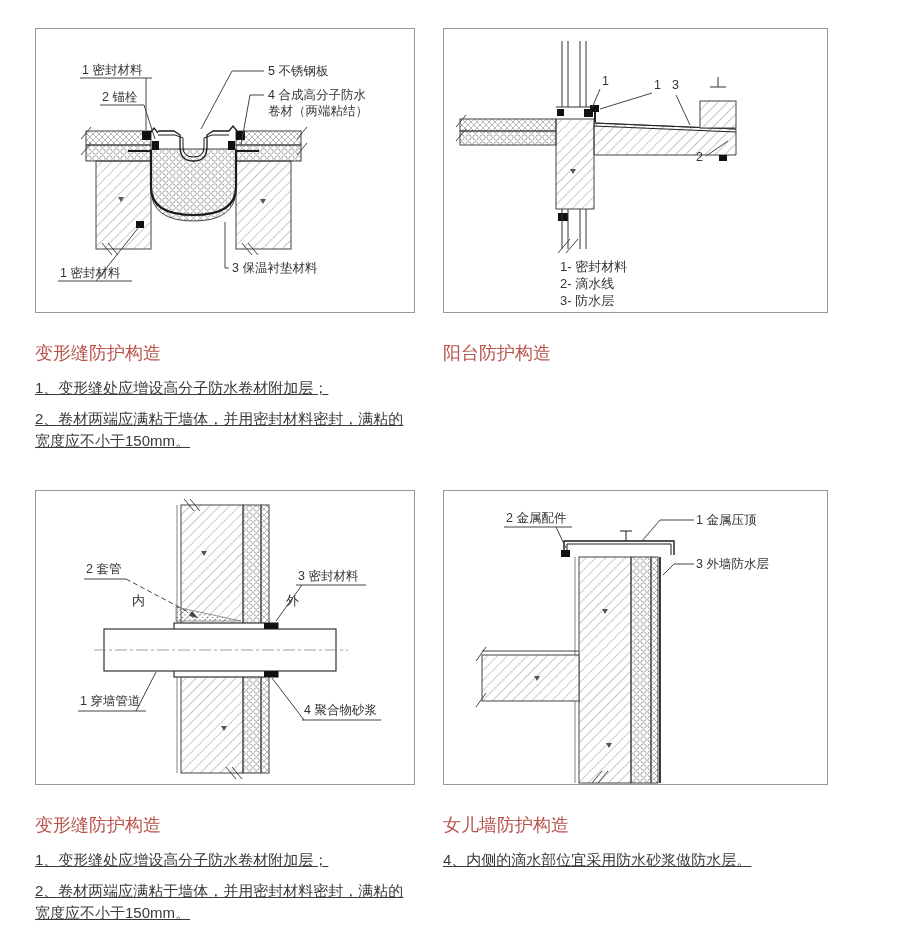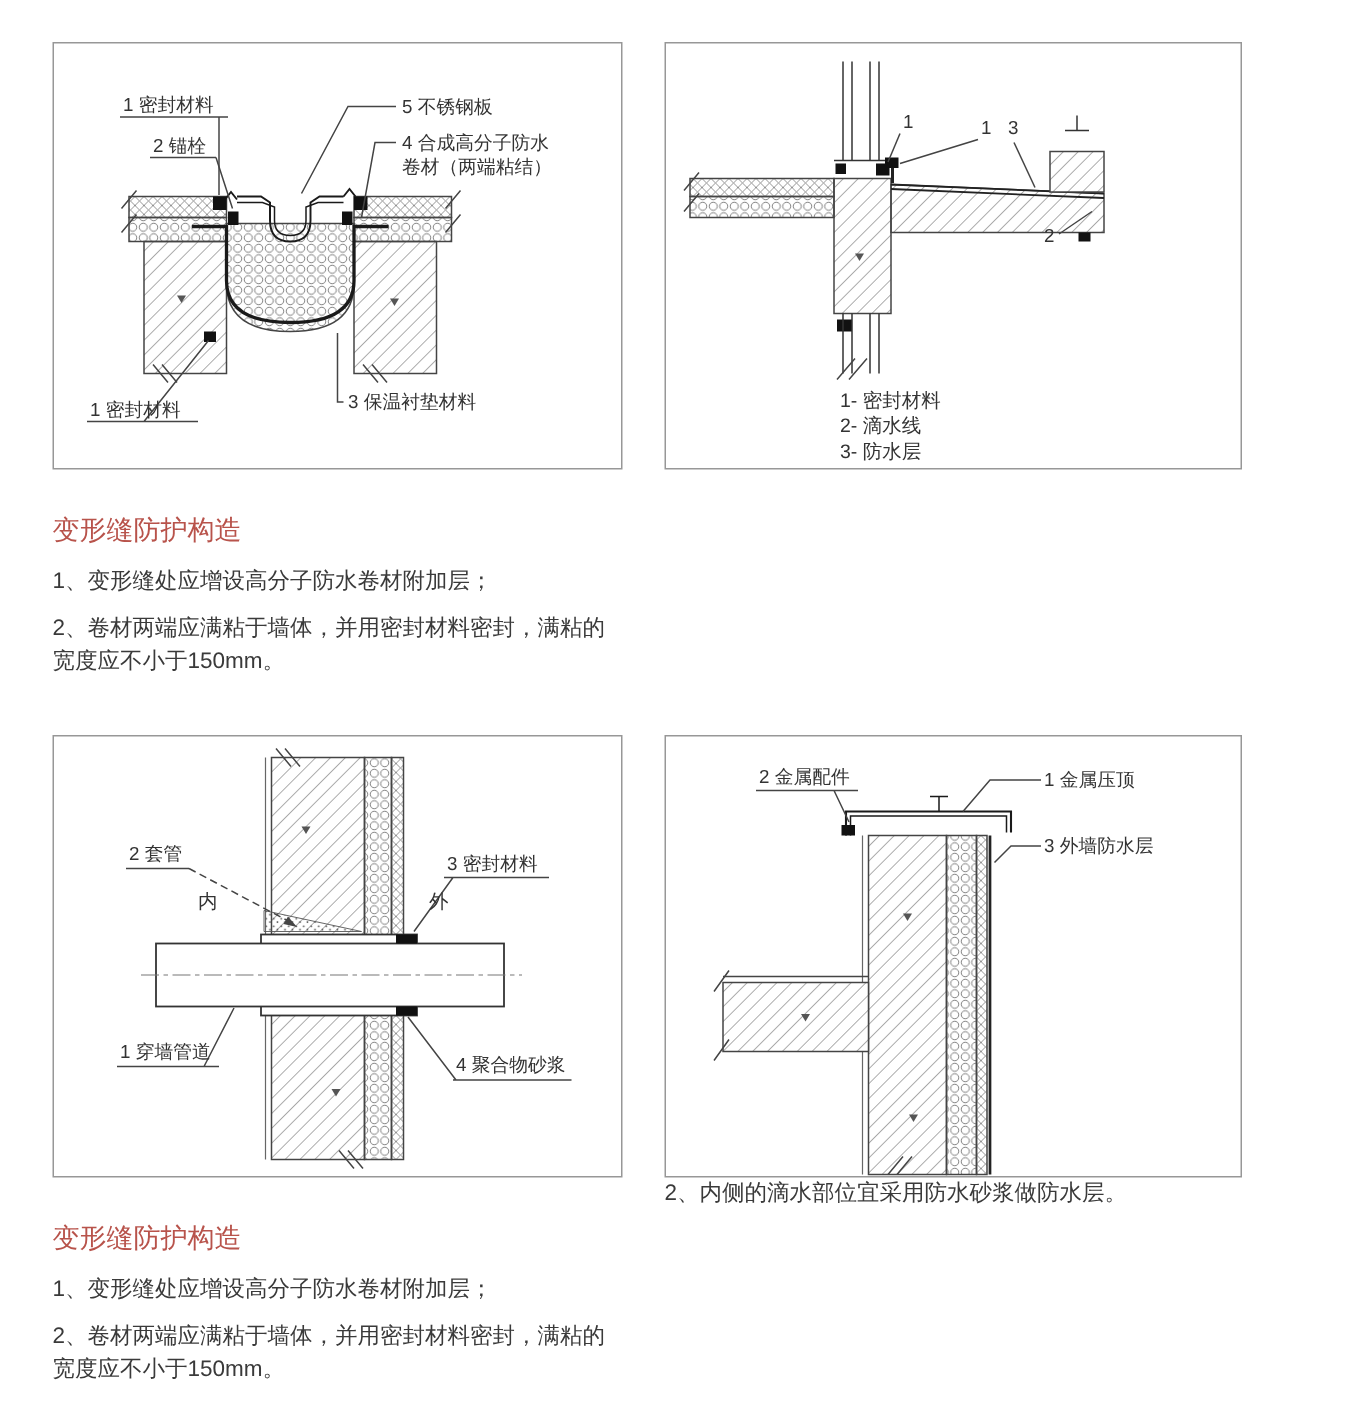--- a/index.html
+++ b/index.html
@@ -7,21 +7,21 @@
   body {
     width:900px; height:936px;
     font-family:"Liberation Sans","DejaVu Sans",sans-serif;
     color:#333;
   }
   .page { display:grid; grid-template-columns:380px 385px; column-gap:28px; padding:28px 0 0 35px; }
   .cell.top { height:462px; }
   .figure-box { border:1px solid #979797; background:#fff; }
   .figure-box svg { display:block; }
   .fig-title { margin:28px 0 12px; font-size:18px; font-weight:normal; color:var(--c-title,#b8534b); }
-  .note { font-size:15px; line-height:1.5; margin-bottom:8px; color:#3a3a3a; }
+  .note { font-size:15px; line-height:1.5; margin-bottom:8px; color:#3a3a3a;text-decoration:underline; }
   svg text { font-size:12.5px; fill:#333; font-family:"Liberation Sans","DejaVu Sans",sans-serif; }
   svg text.big { font-size:13px; }
   .ink { stroke:#444; stroke-width:1; fill:none; }
   .thin { stroke:#666; stroke-width:0.8; fill:none; }
 </style>
 </head>
 <body>
 
 <div class="page">
 
@@ -162,20 +162,21 @@
         <text x="158" y="56">1</text>
         <text x="210" y="60">1</text>
         <text x="228" y="60">3</text>
         <text x="252" y="132">2</text>
 
         <text class="big" x="116" y="242">1- 密封材料</text>
         <text class="big" x="116" y="259">2- 滴水线</text>
         <text class="big" x="116" y="276">3- 防水层</text>
       </svg>
     </div>
+    <h3 class="fig-title">阳台防护构造</h3>
   </section>
 
   <section class="cell">
     <div class="figure-box">
       <svg width="378" height="293" viewBox="0 0 378 293">
         <defs>
           <pattern id="c-h" width="7" height="7" patternUnits="userSpaceOnUse" patternTransform="rotate(45)">
             <line x1="0" y1="0" x2="0" y2="7" stroke="#606060" stroke-width="0.7"></line>
           </pattern>
           <pattern id="c-i" width="7" height="7" patternUnits="userSpaceOnUse">
@@ -283,16 +284,17 @@
           <path d="M60,36 H128 M112,36 L122,57"></path>
           <path d="M250,29 L216,29 L198,50"></path>
           <path d="M250,73 L230,73 L219,84"></path>
         </g>
 
         <text x="62" y="31">2 金属配件</text>
         <text x="252" y="33">1 金属压顶</text>
         <text x="252" y="77">3 外墙防水层</text>
       </svg>
     </div>
-    <p class="note">2、内侧的滴水部位宜采用防水砂浆做防水层。</p>
+    <h3 class="fig-title">女儿墙防护构造</h3>
+    <p class="note">4、内侧的滴水部位宜采用防水砂浆做防水层。</p>
   </section>
 
 </div>
 
 </body></html>

